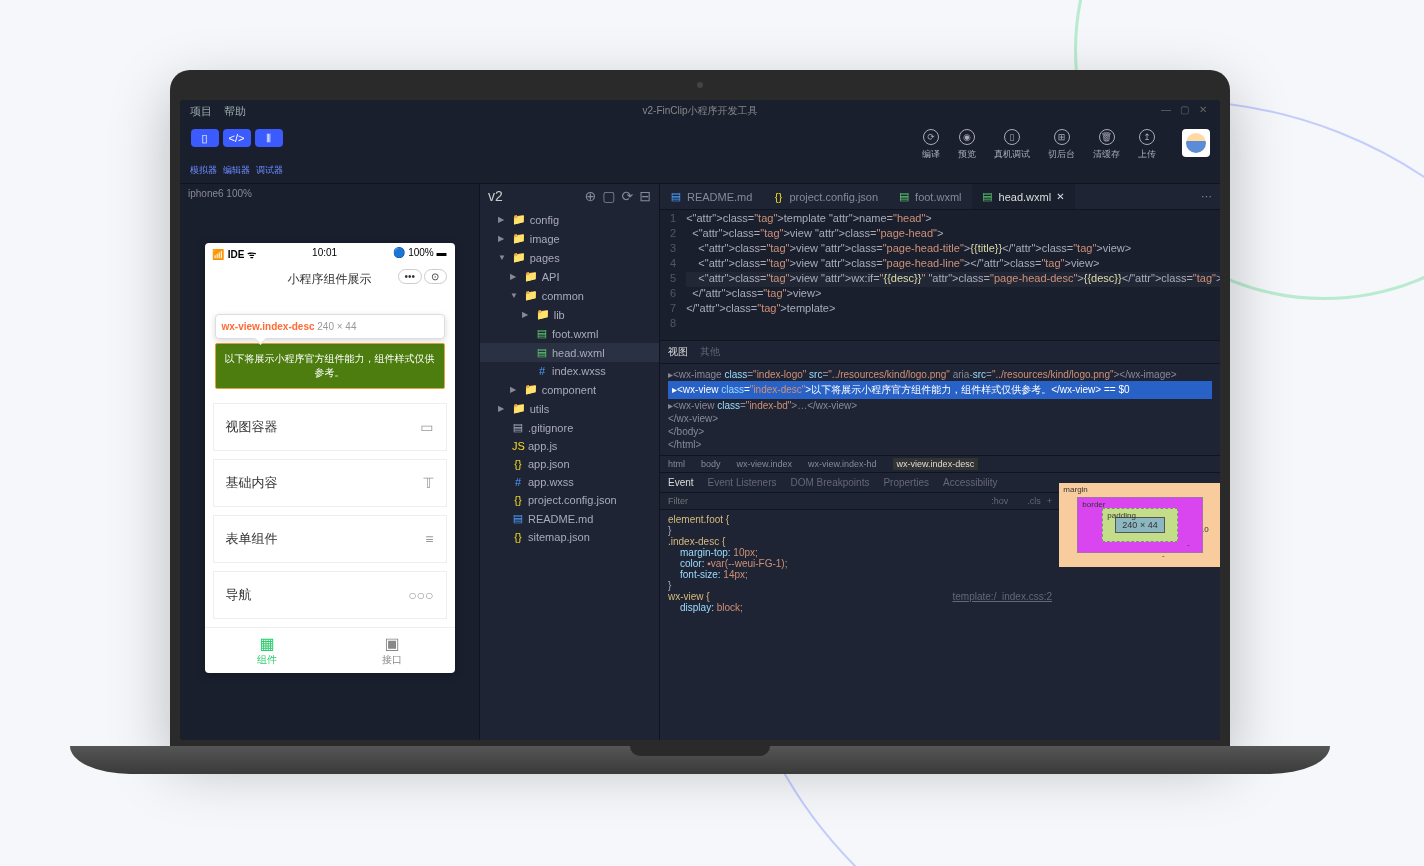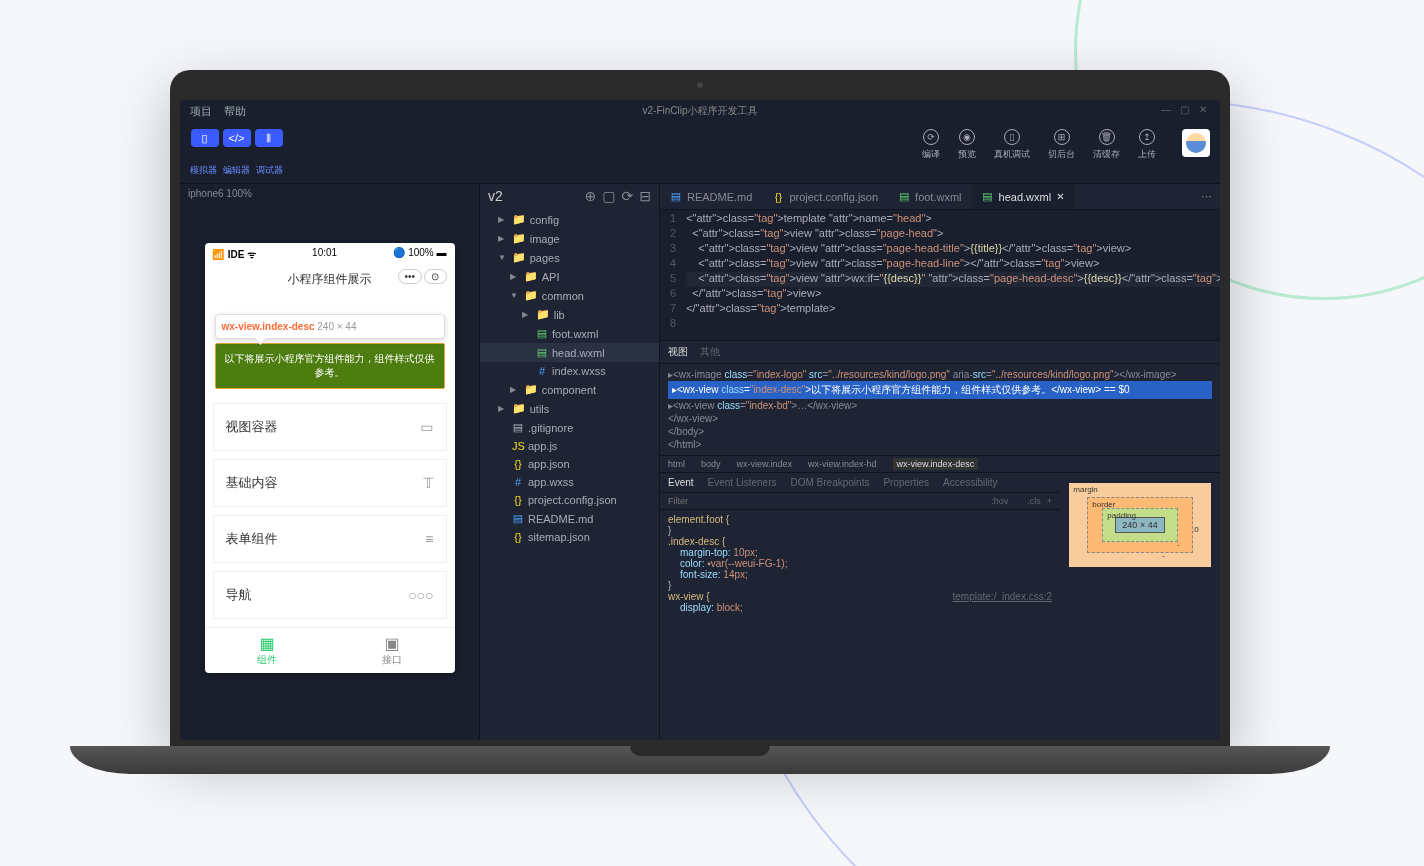--- a/index.html
+++ b/index.html
@@ -117,21 +117,21 @@
 .selector { color: #d7ba7d; }
 .prop { color: #9cdcfe; padding-left: 12px; }
 .pval { color: #ce9178; }
 .src-link { float: right; color: #667; text-decoration: underline; cursor: pointer; }
 
 
 .box-model { width: 160px; padding: 10px; display: flex; align-items: flex-start; justify-content: center; }
 .bm-margin { background: #f9cc9d; padding: 14px 18px; position: relative; font-size: 8px; color: #333; }
 .bm-label { position: absolute; top: 2px; left: 4px; }
 .bm-val { position: absolute; top: 2px; right: 12px; margin-top: 40px; }
-.bm-border { background: #fdba74; border: 1px dashed #888; padding: 10px 14px; position: relative; }
+.bm-border { background: #d946ef; border: 1px dashed #888; padding: 10px 24px; position: relative; }
 .bm-padding { background: #c3dd89; border: 1px dashed #888; padding: 8px 12px; position: relative; text-align: center; }
 .bm-content { background: #8cb6c0; border: 1px solid #555; padding: 2px 6px; font-size: 9px; white-space: nowrap; }
 </style>
 </head>
 <body>
 
 <div class="bg-curve curve1"></div>
 <div class="bg-curve curve2"></div>
 
 <div class="laptop">

